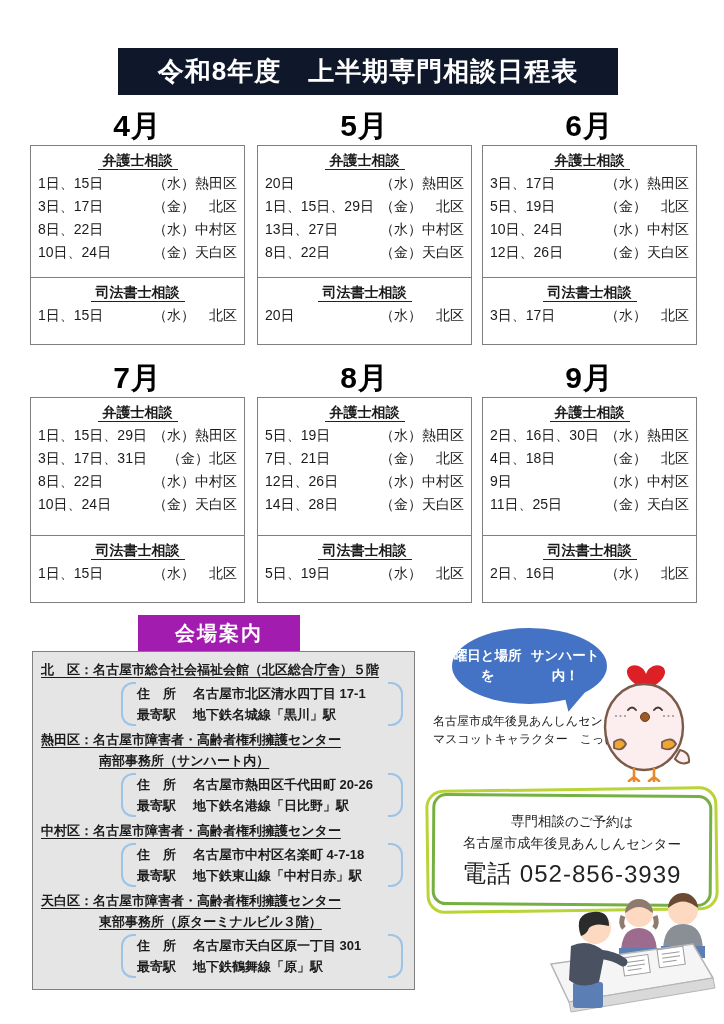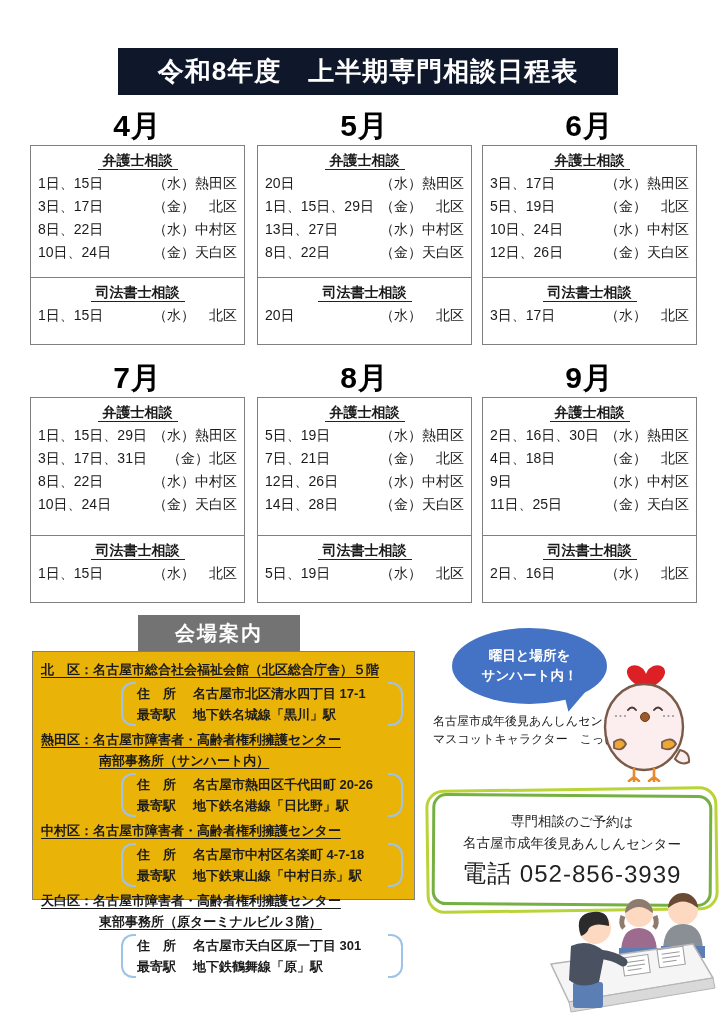--- a/index.html
+++ b/index.html
@@ -24,39 +24,39 @@
   .srow0 { top:277px; } .srow1 { top:535px; }
 
   .box-header { text-align:center; font-size:14px; font-weight:bold; line-height:23px; }
   .box-header span { border-bottom:1.6px solid #222; padding:0 5px 1px 5px; }
   .srow { display:flex; justify-content:space-between; font-size:14px;
     line-height:23px; white-space:nowrap; }
   .srow .days { text-align:left; }
   .srow .where { text-align:right; }
 
   .venue-header { position:absolute; left:138px; top:615px; width:162px; height:36px;
-    background:#737373; color:#fff; font-size:20px; font-weight:bold;
+    background:#a21caf; color:#fff; font-size:20px; font-weight:bold;
     display:flex; align-items:center; justify-content:center; letter-spacing:2px; }
-  .venue-box { position:absolute; left:32px; top:651px; width:383px; height:249px;
-    background:#eab308; border:1.6px solid #7f7f7f; padding:7px 8px 0 8px; font-weight:bold; }
+  .venue-box { position:absolute; left:32px; top:651px; width:383px; height:339px;
+    background:#e5e5e5; border:1.6px solid #7f7f7f; padding:7px 8px 0 8px; font-weight:bold; }
   .venue-title { font-size:13px; line-height:21px; text-decoration:underline;
     text-underline-offset:3px; white-space:nowrap; }
   .venue-subtitle { font-size:13px; line-height:21px; margin-left:58px;
     text-decoration:underline; text-underline-offset:3px; white-space:nowrap; }
   .detail { position:relative; margin:2px 0 3px 80px; width:282px; padding:1px 16px; }
   .detail::before, .detail::after { content:""; position:absolute; top:0; bottom:0; width:13px;
     border:2.5px solid #9dc3e6; }
   .detail::before { left:0; border-right:none; border-radius:12px 0 0 12px; }
   .detail::after  { right:0; border-left:none; border-radius:0 12px 12px 0; }
   .drow { display:flex; font-size:13px; line-height:21px; white-space:nowrap; }
   .drow .lbl { width:56px; flex:0 0 56px; }
 
   .bubble { position:absolute; left:452px; top:628px; width:155px; height:76px;
     background:#4472c4; border-radius:50%; color:#fff; font-size:13.5px; font-weight:bold;
-    display:flex; flex-direction:column; align-items:center; justify-content:center;
+    display:flex; flex-direction:row; align-items:center; justify-content:center;
     text-align:center; line-height:20px; z-index:2; }
   .bubble-tail { position:absolute; left:566px; top:692px; width:0; height:0;
     border-top:17px solid #4472c4; border-right:24px solid transparent;
     transform:rotate(-14deg); z-index:1; }
 
   .mascot-caption { position:absolute; left:433px; top:712px; font-size:12px;
     line-height:18px; color:#1a1a1a; }
 
   .chick { position:absolute; left:592px; top:650px; }
 

